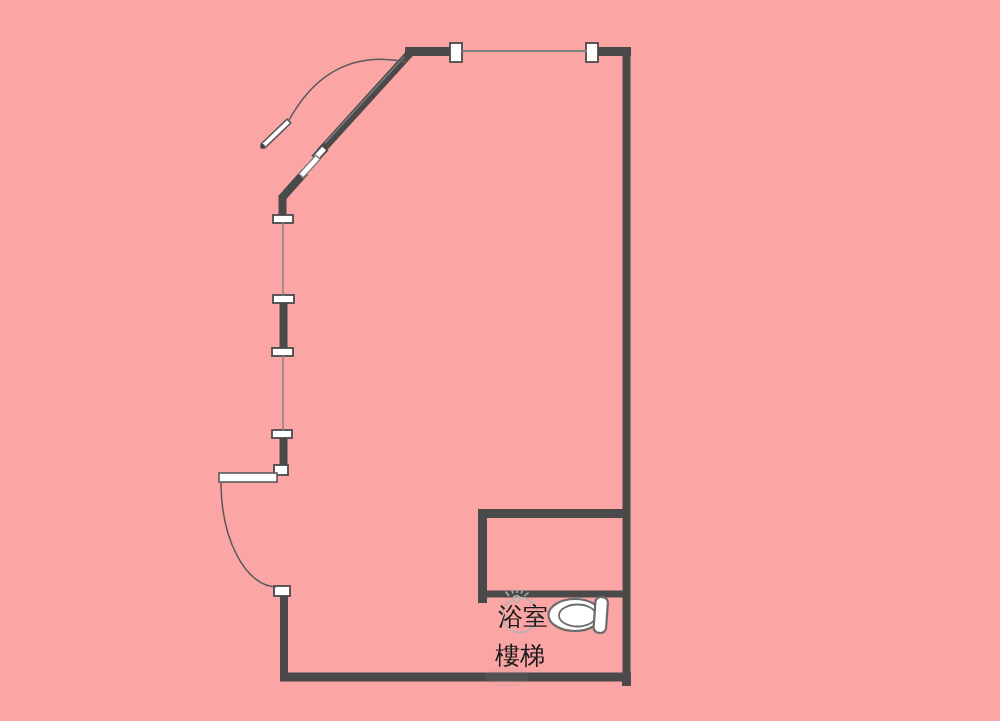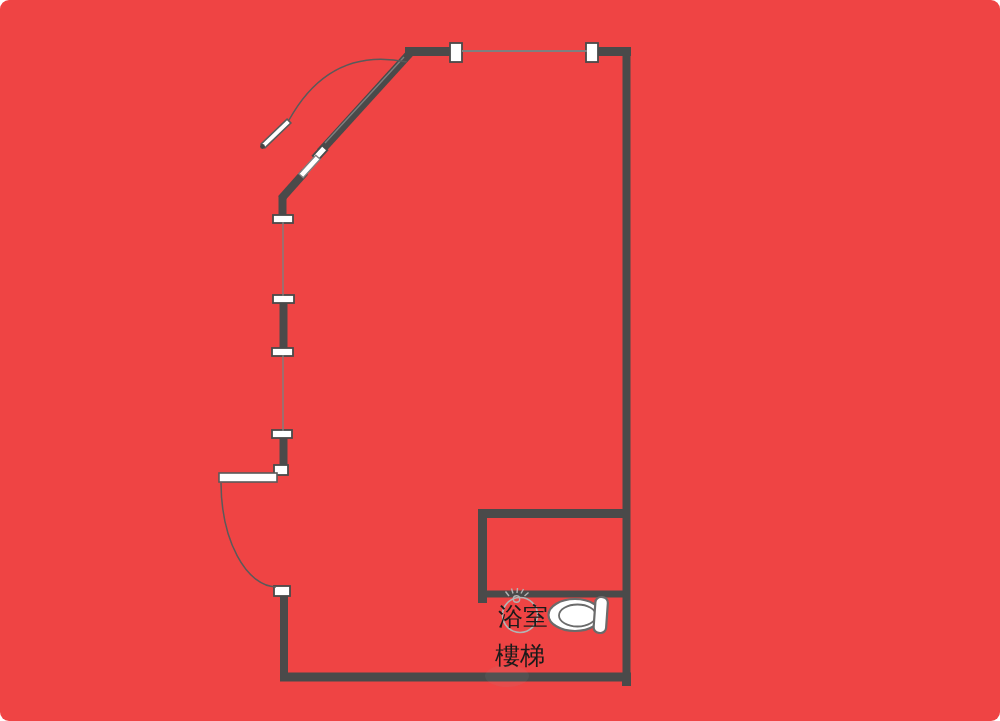--- a/index.html
+++ b/index.html
@@ -1,23 +1,22 @@
 <!DOCTYPE html>
 <html><head>
 <meta charset="utf-8">
 <style>
   html, body { margin: 0; padding: 0; background: #ffffff; }
   .stage {
     position: relative;
     width: 1000px;
     height: 721px;
-    background: #ef4444;
+    background: #fca5a5;
     overflow: hidden;
     font-family: "Liberation Sans", sans-serif;
-    border-radius: 9px;
   }
   svg { display: block; }
   .wall      { stroke-width: 8; stroke-linecap: butt; fill: none; }
   .wall-h    { stroke-width: 9; stroke-linecap: butt; fill: none; }
   .wall-7    { stroke-width: 7; stroke-linecap: butt; fill: none; }
   .thin      { stroke-width: 2;   fill: none; }
   .thin-1    { stroke-width: 1.4; fill: none; }
   .marker    { fill: #ffffff; stroke-width: 1.8; }
   .leaf      { fill: #ffffff; stroke-width: 1.6; }
   .arc       { fill: none; stroke-width: 1.5; }

